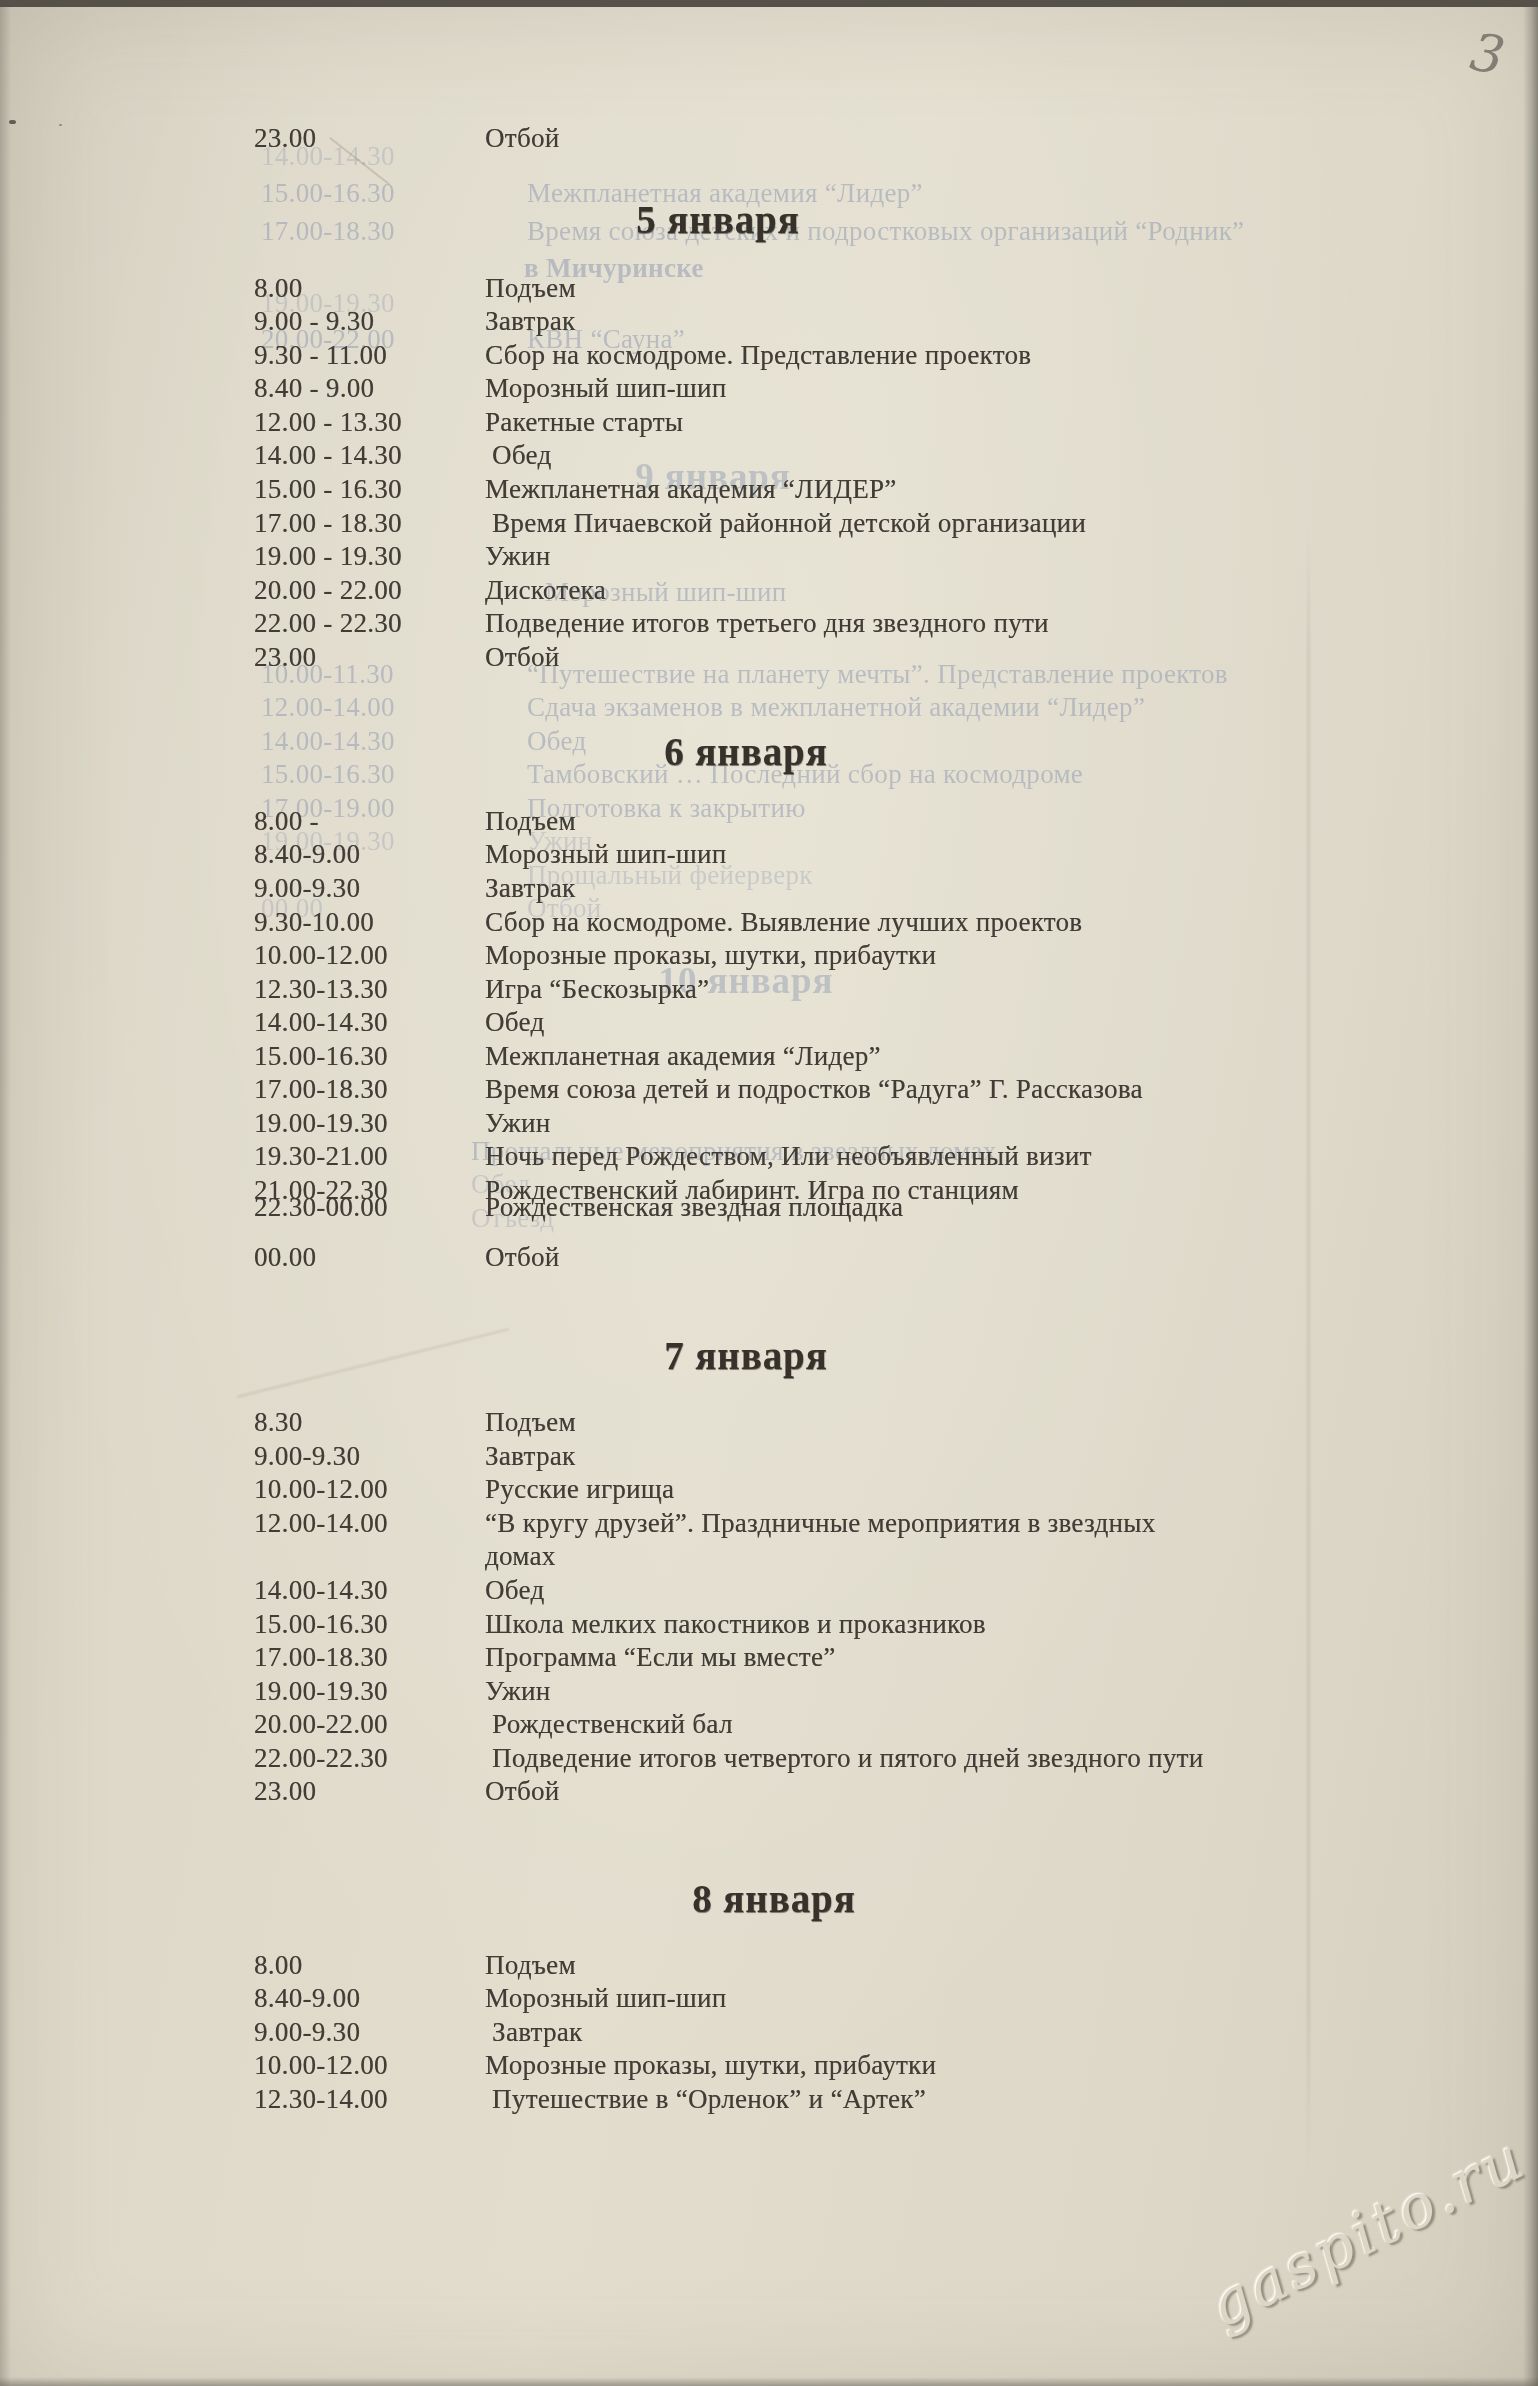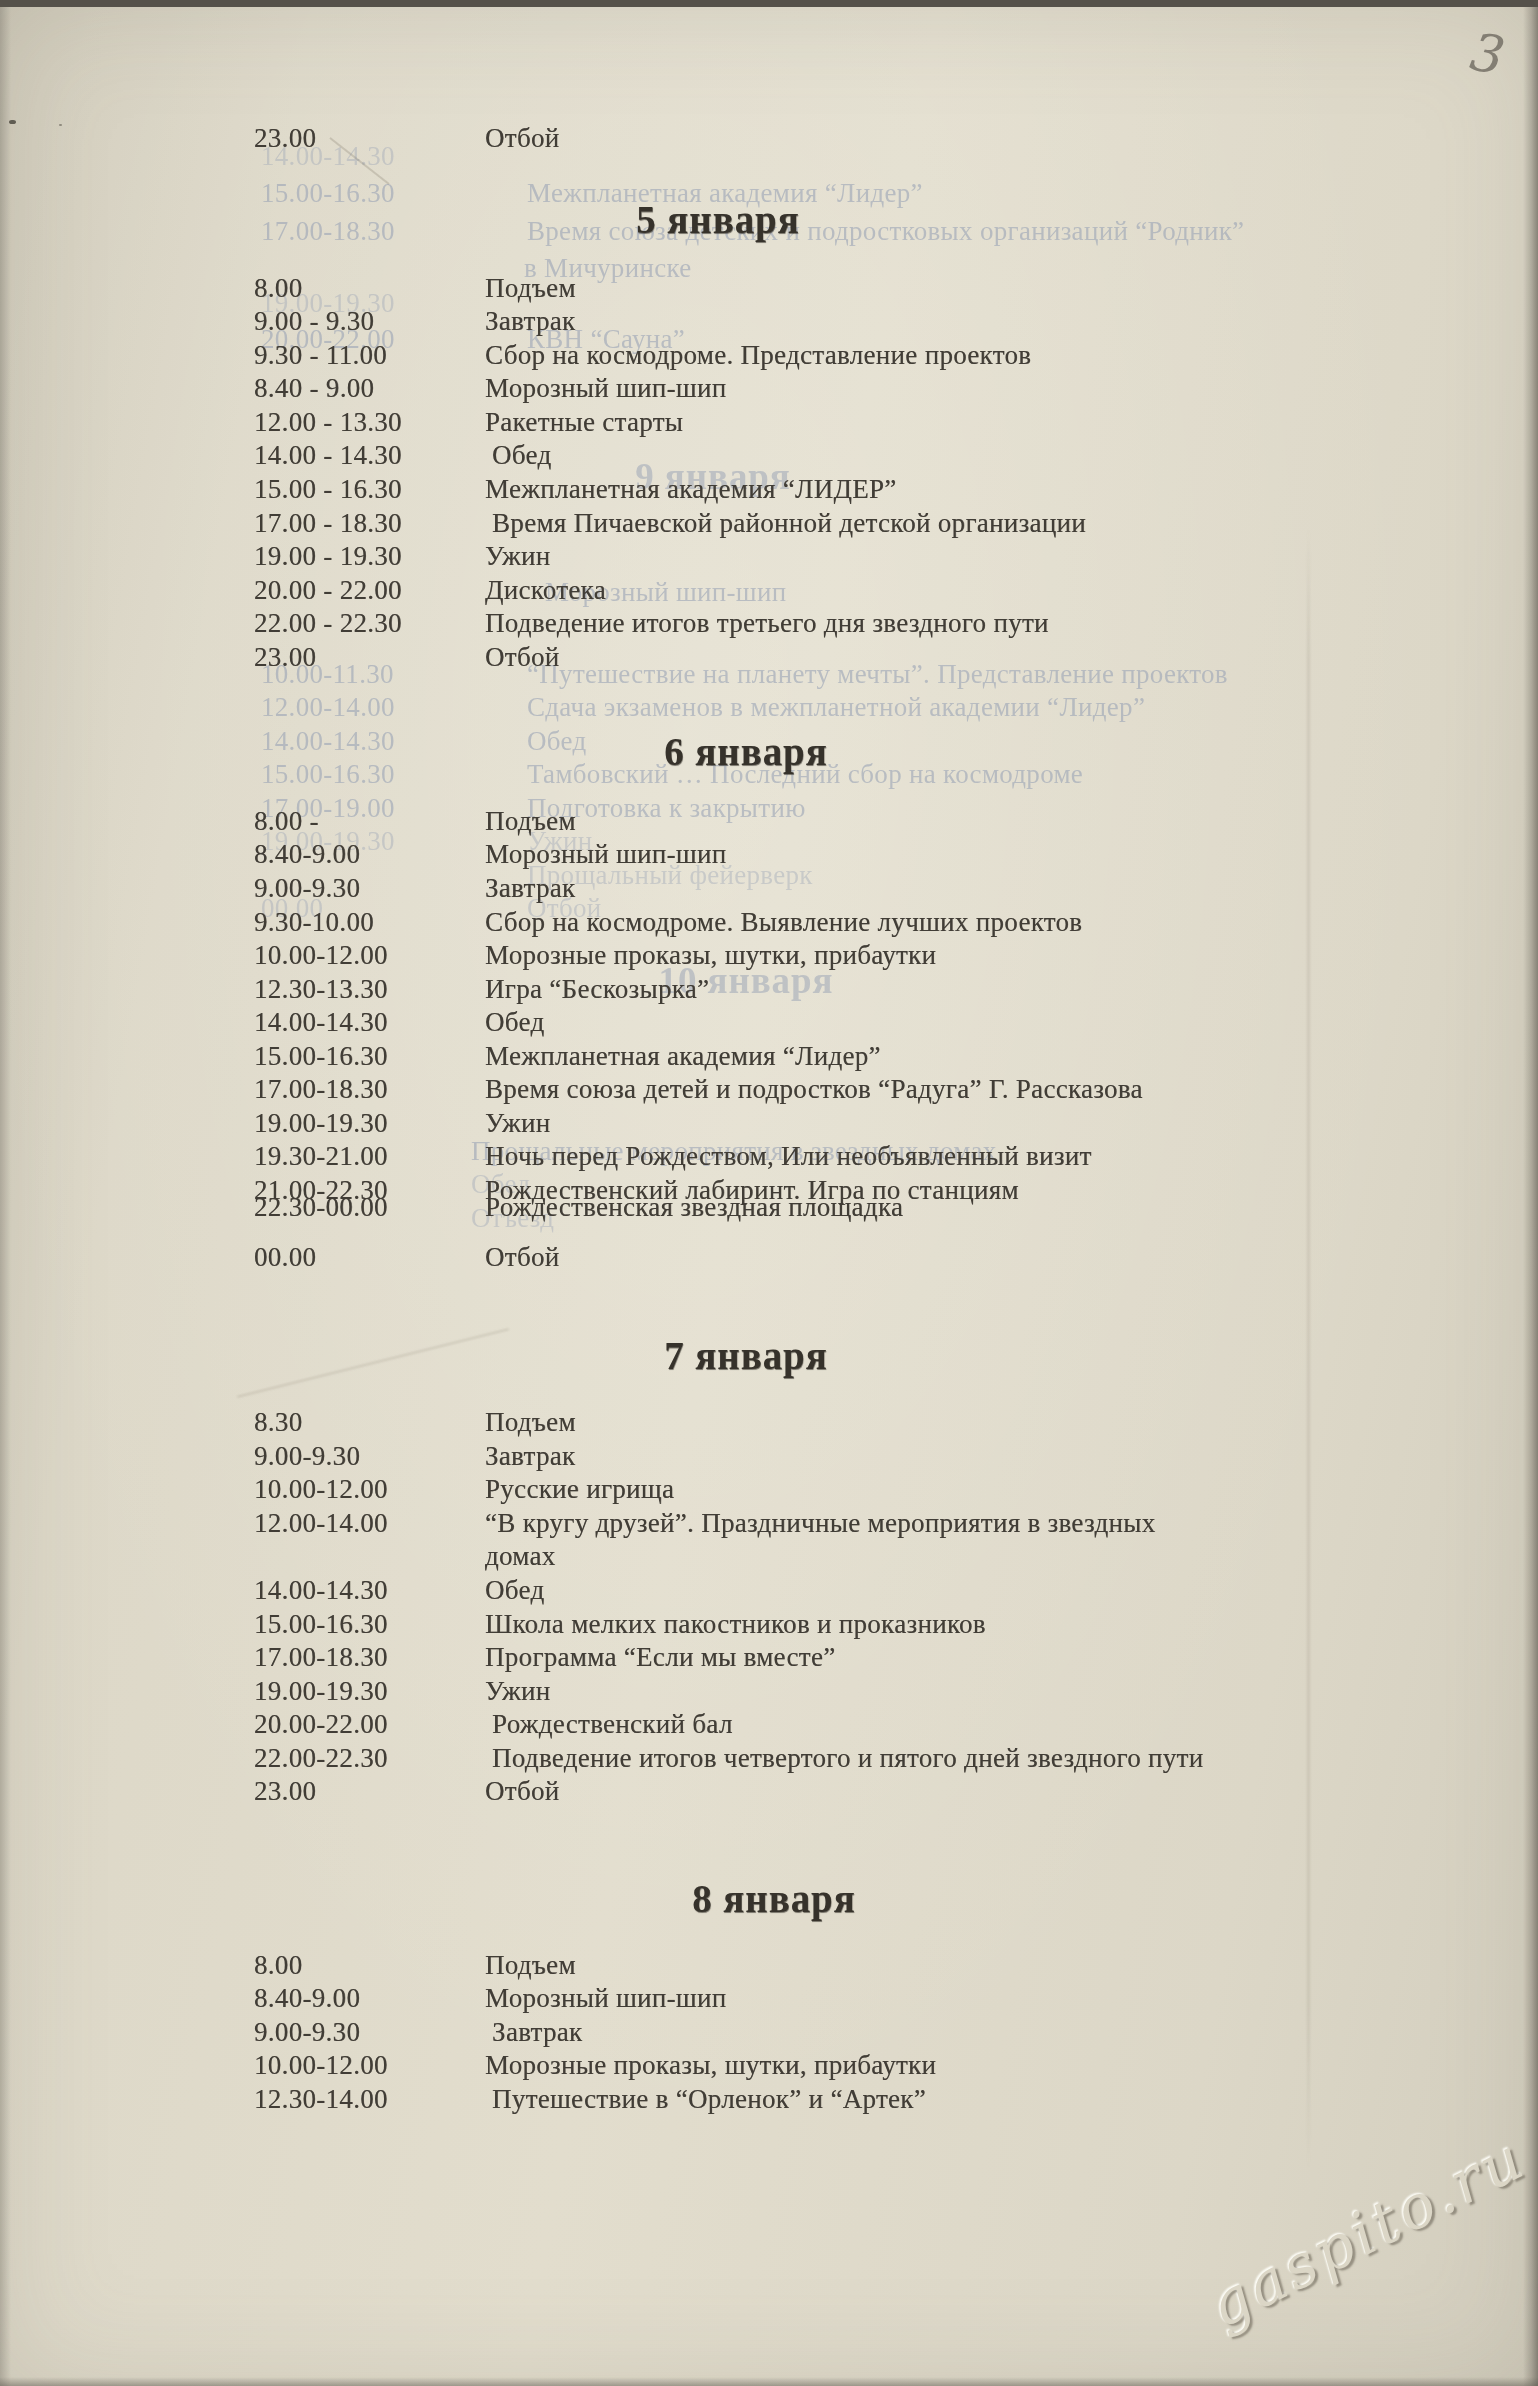--- a/index.html
+++ b/index.html
@@ -90,21 +90,21 @@
         <div class="row bleed" style="top: 172px;">
           <span class="t" style="left: 261px;">15.00-16.30</span>
           <span class="d" style="left: 527px;">Межпланетная академия “Лидер”</span>
         </div>
         <div class="row bleed" style="top: 210px;">
           <span class="t" style="left: 261px;">17.00-18.30</span>
           <span class="d" style="left: 527px;">Время союза детских и подростковых организаций “Родник”</span>
         </div>
         <div class="row bleed" style="top: 247px;">
           <span class="t" style="left: 261px;"></span>
-          <span class="d" style="left: 524px;">в Мичуринске</span>
+          <span class="d" style="left: 524px; font-weight: bold;">в Мичуринске</span>
         </div>
         <div class="row bleed dim" style="top: 282px;">
           <span class="t" style="left: 261px;">19.00-19.30</span>
           <span class="d" style="left: 527px;"></span>
         </div>
         <div class="row bleed" style="top: 318px;">
           <span class="t" style="left: 261px;">20.00-22.00</span>
           <span class="d" style="left: 527px;">КВН “Сауна”</span>
         </div>
         <div class="bleed-h" style="left: 713px; top: 449px;">9 января</div>

